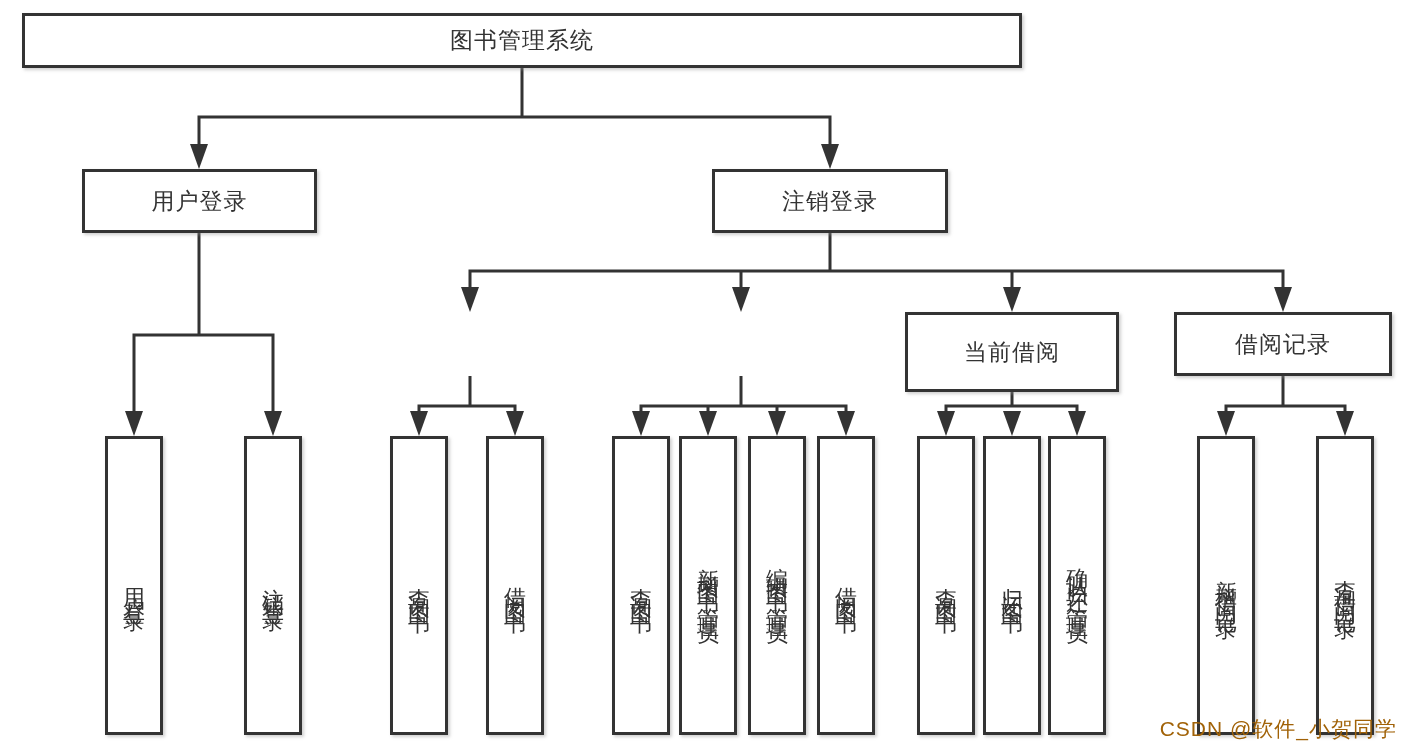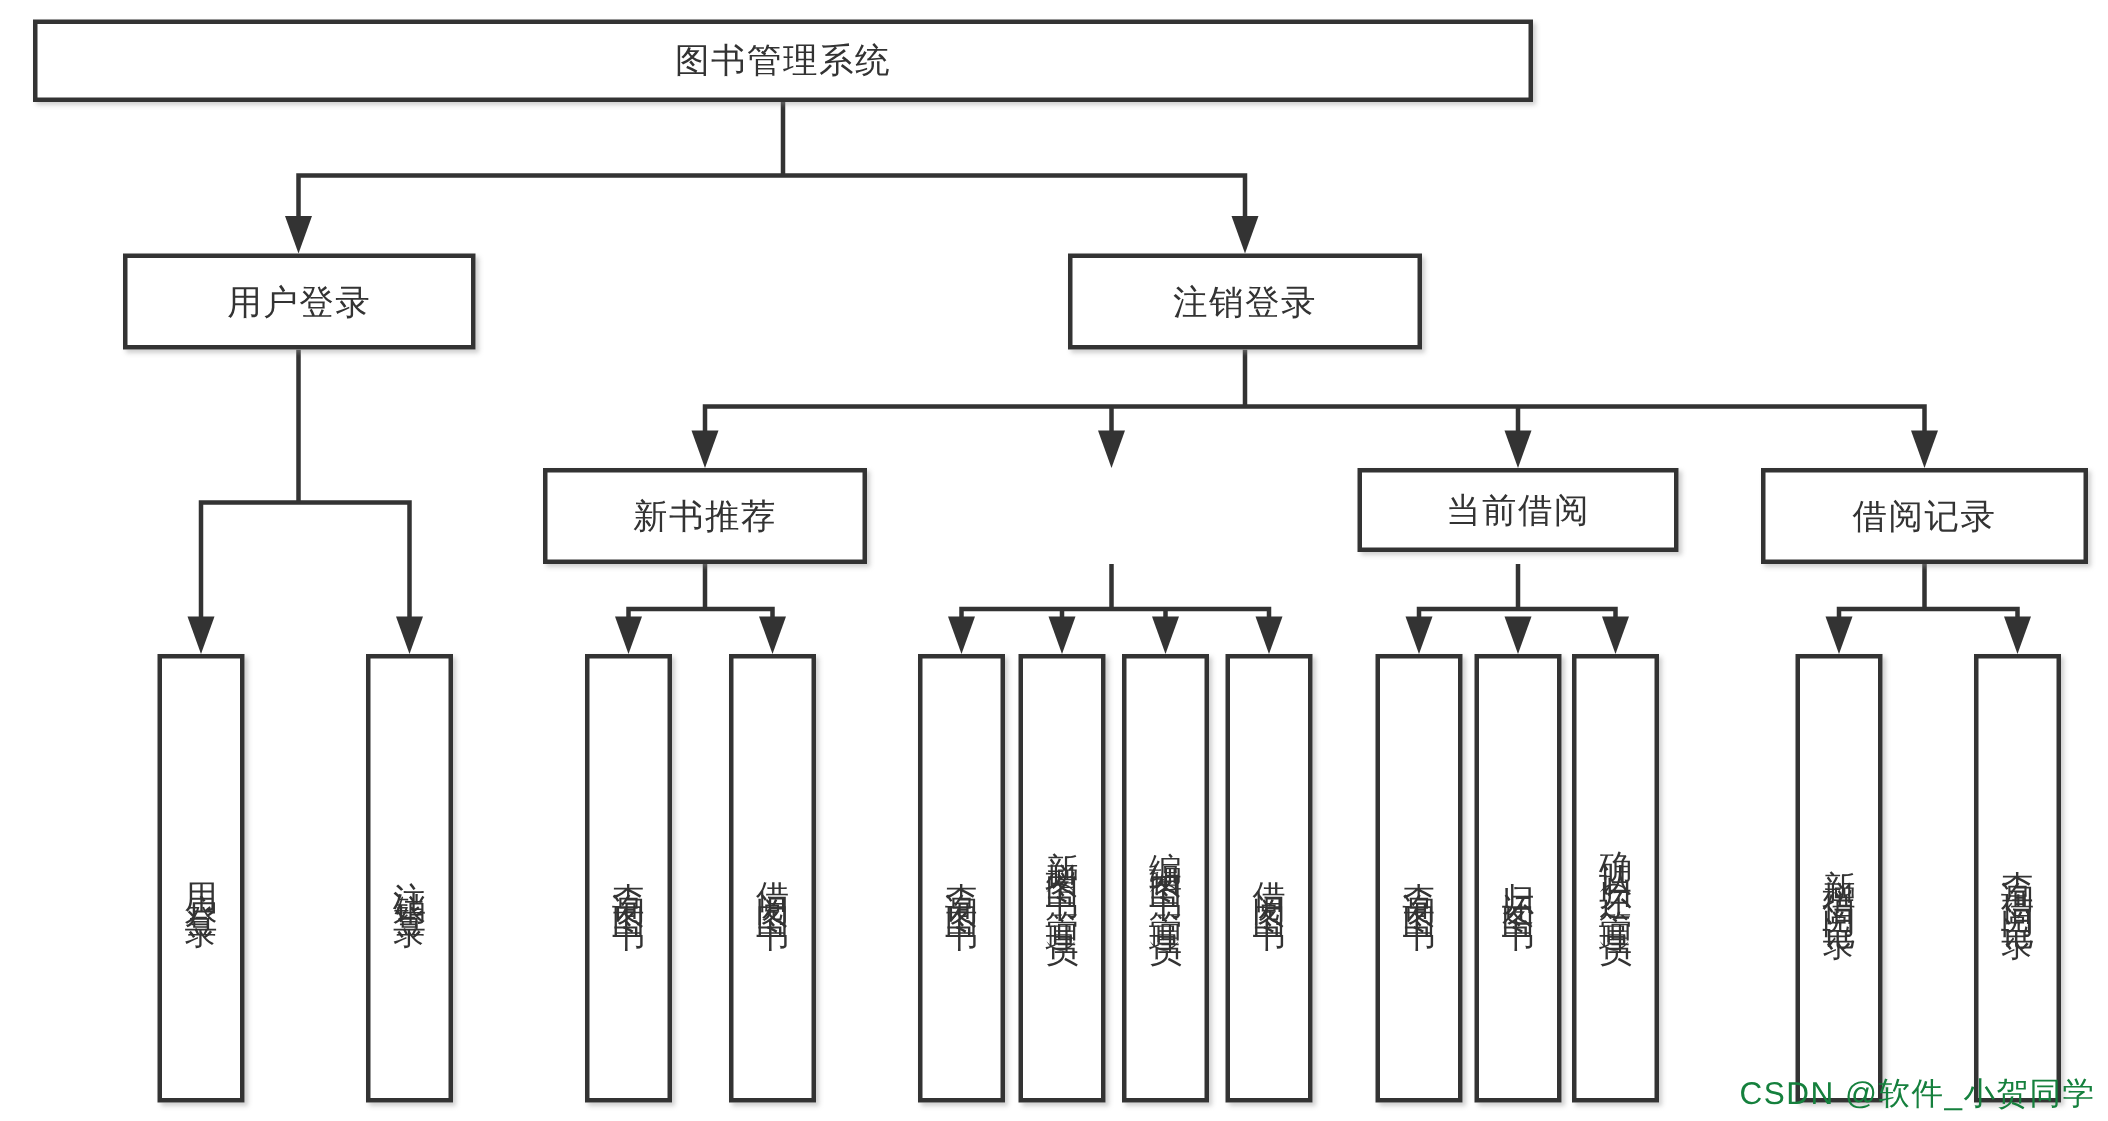--- a/index.html
+++ b/index.html
@@ -13,21 +13,21 @@
     display:flex; align-items:center; justify-content:center;
     box-shadow:2px 2px 3px rgba(150,150,150,0.45);
   }
   .h span { font-size:23px; letter-spacing:1px; white-space:nowrap; }
   .v span {
     writing-mode:vertical-rl; font-size:22px; line-height:1;
     letter-spacing:8px; white-space:nowrap;
   }
   .watermark {
     position:absolute; right:8px; bottom:4px; font-size:21px; letter-spacing:1px;
-    color:#15803d; z-index:5; white-space:nowrap;
+    color:#a16207; z-index:5; white-space:nowrap;
   }
 </style>
 </head>
 <body>
 
 <div class="canvas">
 
   <svg class="wires" viewBox="0 0 1405 747" xmlns="http://www.w3.org/2000/svg">
     <g stroke="#333333" stroke-width="3" fill="none">
       <path d="M522 68 V117 M197.5 117 H831.5 M199 117 V146 M830 117 V146"></path>
@@ -65,24 +65,21 @@
     <span>图书管理系统</span>
   </div>
 
   <div class="box h" style="left:82px; top:169px; width:235px; height:64px;">
     <span>用户登录</span>
   </div>
   <div class="box h" style="left:712px; top:169px; width:236px; height:64px;">
     <span>注销登录</span>
   </div>
 
-  <div class="box h" style="left:362px; top:312px; width:216px; height:64px;">
-    <span>新书推荐</span>
-  </div>
-  <div class="box h" style="left:905px; top:312px; width:214px; height:56px;">
+  <div class="box h" style="left:905px; top:312px; width:214px; height:80px;">
     <span>当前借阅</span>
   </div>
   <div class="box h" style="left:1174px; top:312px; width:218px; height:64px;">
     <span>借阅记录</span>
   </div>
 
   <div class="box v" style="left:105px; top:436px; width:58px; height:299px;">
     <span>用户登录</span>
   </div>
   <div class="box v" style="left:244px; top:436px; width:58px; height:299px;">

